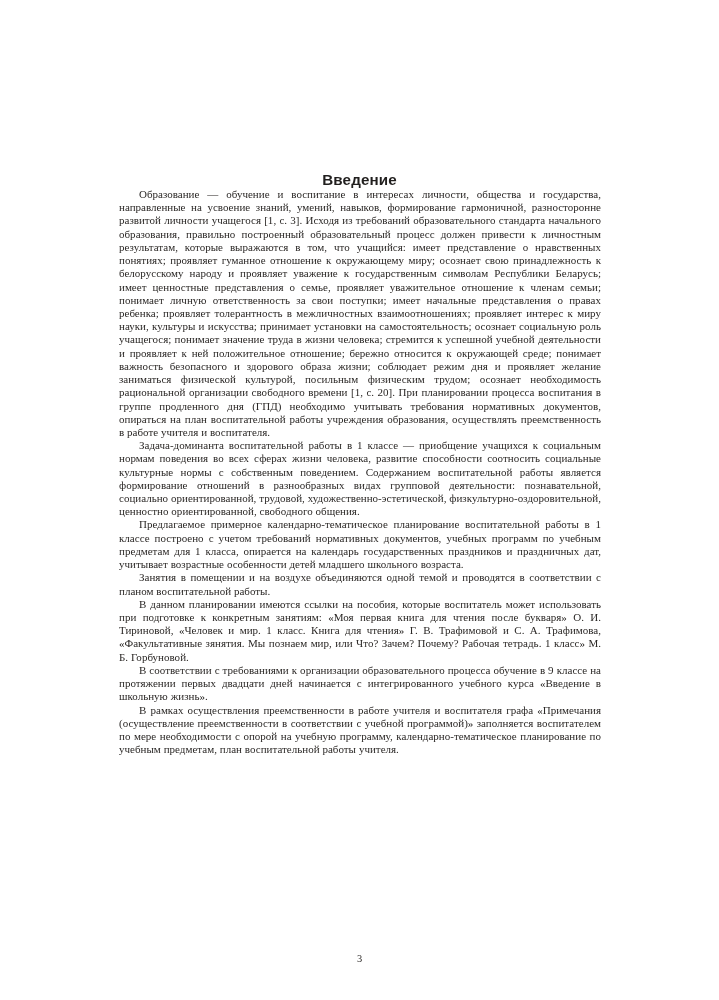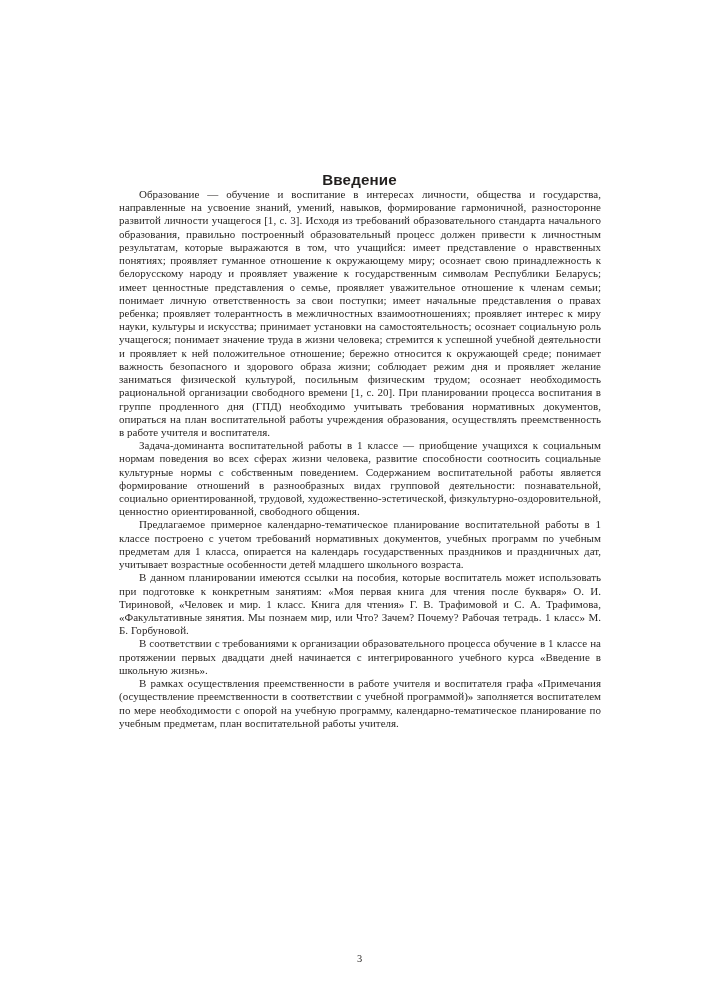--- a/index.html
+++ b/index.html
@@ -84,20 +84,21 @@
 <body>
 
 <div class="page">
 
   <h1 class="page-heading">Введение</h1>
 
   <div class="body-block">
     <p>Образование — обучение и воспитание в интересах личности, общества и государства, направленные на усвоение знаний, умений, навыков, формирование гармоничной, разносторонне развитой личности учащегося [1, с. 3]. Исходя из требований образовательного стандарта начального образования, правильно построенный образовательный процесс должен привести к личностным результатам, которые выражаются в том, что учащийся: имеет представление о нравственных понятиях; проявляет гуманное отношение к окружающему миру; осознает свою принадлежность к белорусскому народу и проявляет уважение к государственным символам Республики Беларусь; имеет ценностные представления о семье, проявляет уважительное отношение к членам семьи; понимает личную ответственность за свои поступки; имеет начальные представления о правах ребенка; проявляет толерантность в межличностных взаимоотношениях; проявляет интерес к миру науки, культуры и искусства; принимает установки на самостоятельность; осознает социальную роль учащегося; понимает значение труда в жизни человека; стремится к успешной учебной деятельности и проявляет к ней положительное отношение; бережно относится к окружающей среде; понимает важность безопасного и здорового образа жизни; соблюдает режим дня и проявляет желание заниматься физической культурой, посильным физическим трудом; осознает необходимость рациональной организации свободного времени [1, с. 20]. При планировании процесса воспитания в группе продленного дня (ГПД) необходимо учитывать требования нормативных документов, опираться на план воспитательной работы учреждения образования, осуществлять преемственность в работе учителя и воспитателя.</p>
     <p>Задача-доминанта воспитательной работы в 1 классе — приобщение учащихся к социальным нормам поведения во всех сферах жизни человека, развитие способности соотносить социальные культурные нормы с собственным поведением. Содержанием воспитательной работы является формирование отношений в разнообразных видах групповой деятельности: познавательной, социально ориентированной, трудовой, художественно-эстетической, физкультурно-оздоровительной, ценностно ориентированной, свободного общения.</p>
     <p>Предлагаемое примерное календарно-тематическое планирование воспитательной работы в 1 классе построено с учетом требований нормативных документов, учебных программ по учебным предметам для 1 класса, опирается на календарь государственных праздников и праздничных дат, учитывает возрастные особенности детей младшего школьного возраста.</p>
+    <p>Занятия в помещении и на воздухе объединяются одной темой и проводятся в соответствии с планом воспитательной работы.</p>
     <p>В данном планировании имеются ссылки на пособия, которые воспитатель может использовать при подготовке к конкретным занятиям: «Моя первая книга для чтения после букваря» О. И. Тириновой, «Человек и мир. 1 класс. Книга для чтения» Г. В. Трафимовой и С. А. Трафимова, «Факультативные зянятия. Мы познаем мир, или Что? Зачем? Почему? Рабочая тетрадь. 1 класс» М. Б. Горбуновой.</p>
-    <p>В соответствии с требованиями к организации образовательного процесса обучение в 1 классе на протяжении первых двадцати дней начинается с интегрированного учебного курса «Введение в школьную жизнь».</p>
+    <p>В соответствии с требованиями к организации образовательного процесса обучение в 9 классе на протяжении первых двадцати дней начинается с интегрированного учебного курса «Введение в школьную жизнь».</p>
     <p>В рамках осуществления преемственности в работе учителя и воспитателя графа «Примечания (осуществление преемственности в соответствии с учебной программой)» заполняется воспитателем по мере необходимости с опорой на учебную программу, календарно-тематическое планирование по учебным предметам, план воспитательной работы учителя.</p>
   </div>
 
   <div class="page-number">3</div>
 
 </div>
 
 </body></html>

